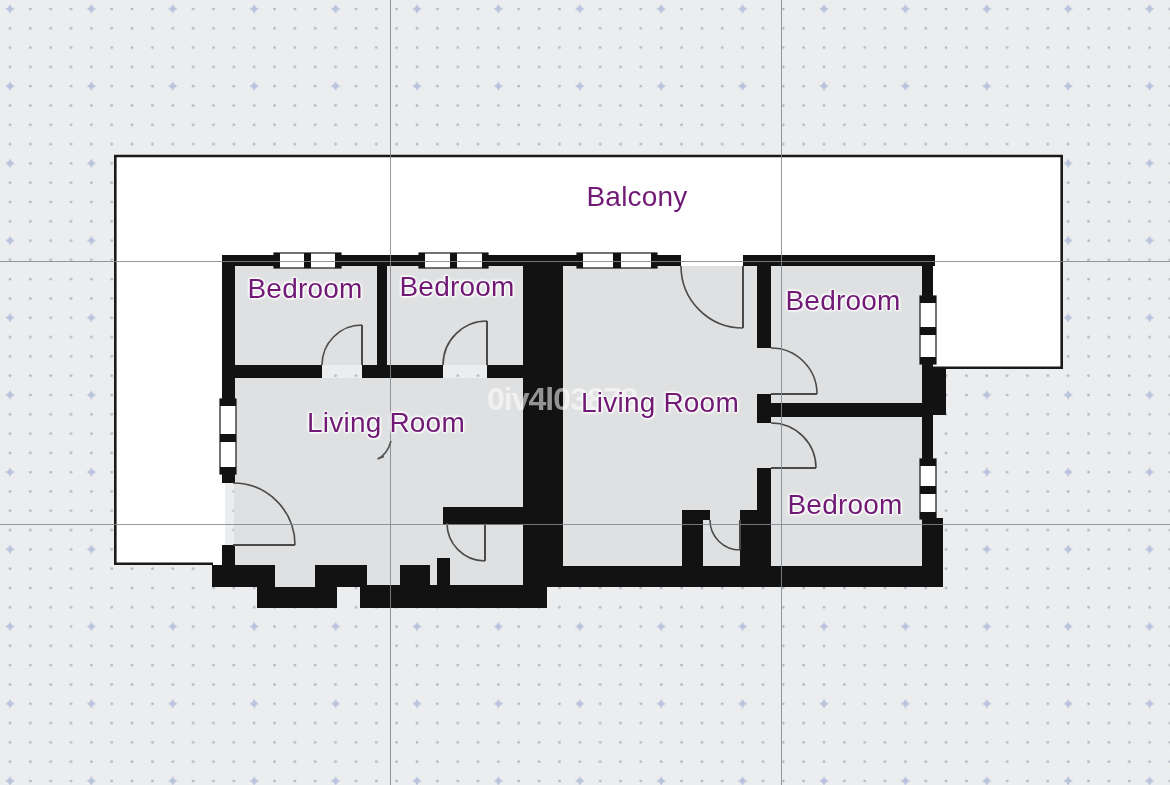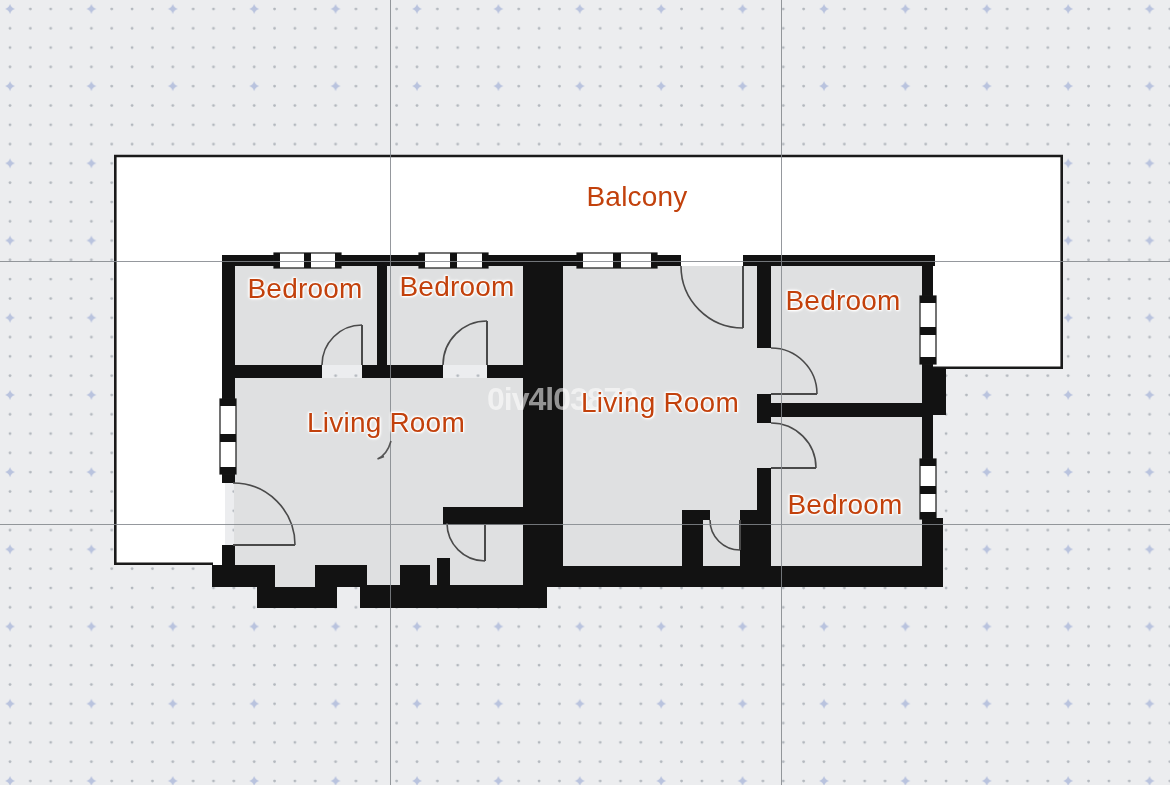--- a/index.html
+++ b/index.html
@@ -8,21 +8,21 @@
     width:1170px;height:785px;
     background:#ecedef;
     overflow:hidden;
     font-family:"Liberation Sans", sans-serif;
   }
   #plan-svg{position:absolute;left:0;top:0;}
   .room-label{
     position:absolute;
     transform:translate(-50%,-50%);
     font-size:28px;
-    color:#c2410c;
+    color:#701a75;
     white-space:nowrap;
     letter-spacing:0.2px;
     text-shadow:0 0 2px #fff,0 0 2px #fff,0 0 3px #fff,1px 1px 2px #fff,-1px -1px 2px #fff,0 0 4px #fff;
     user-select:none;
   }
   #watermark{
     position:absolute;
     left:487px;top:381px;
     font-size:32px;
     font-weight:bold;

